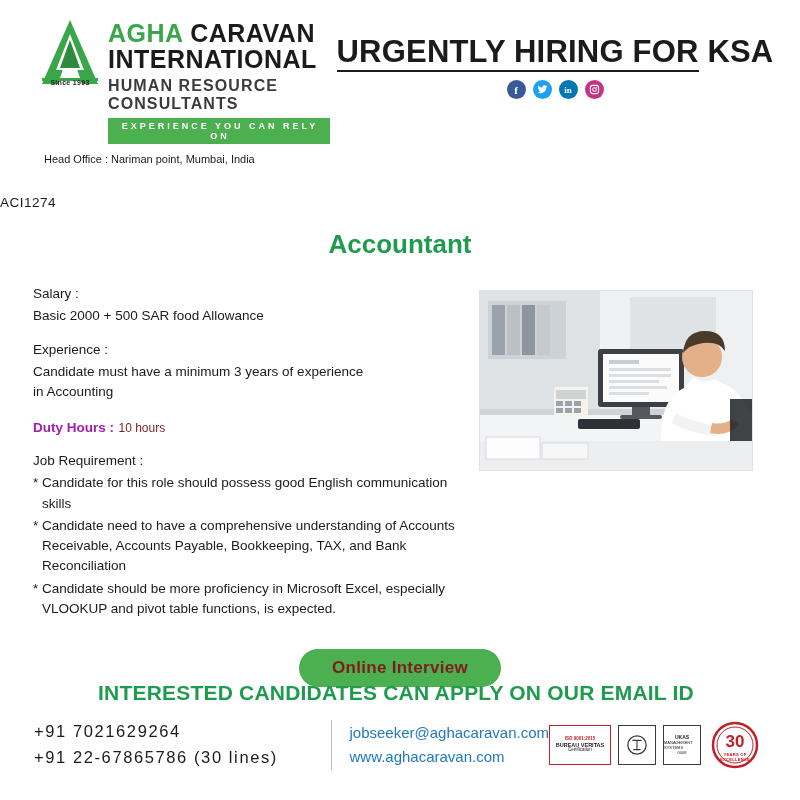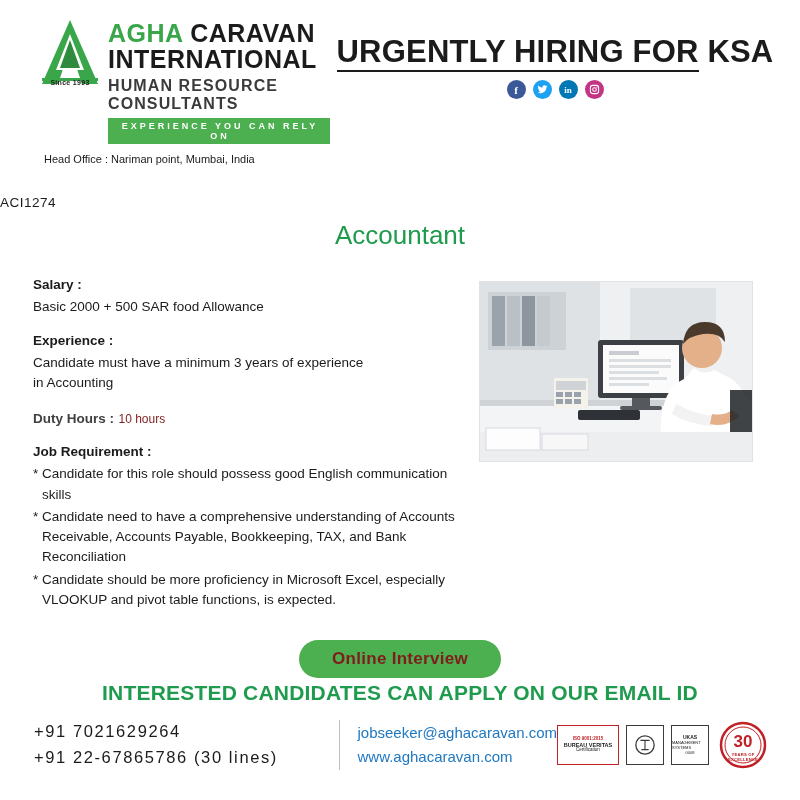--- a/index.html
+++ b/index.html
@@ -48,31 +48,31 @@
     font-family: "Liberation Serif", serif;
   }
   .soc svg { display: block; }
 
   
   .job-code {
     text-align: left; margin-top: 30px;
     font-size: 13.5px; font-weight: normal; color: #1b1b1b; letter-spacing: .5px;
   }
   .job-title {
-    text-align: center; margin-top: 10px;
-    font-size: 26px; font-weight: normal; color: #1f9b4e;
+    text-align: center; margin-top: 19px;
+    font-size: 26px; font-weight: bold; color: #1f9b4e;
   }
 
   
   .body-wrap { position: relative; margin-top: 26px; padding: 0 40px 0 33px; }
   .col-left { width: 430px; }
   .sec { margin-bottom: 17px; }
-  .sec-head { font-size: 13.5px; font-weight: bold; color: #1b1b1b; margin-bottom: 5px; }
+  .sec-head { font-size: 13.5px; font-weight: normal; color: #1b1b1b; margin-bottom: 5px; }
   .sec-line { font-size: 13.5px; color: #1b1b1b; line-height: 1.45; }
-  .inline-head { font-size: 13.5px; font-weight: bold; color: #404040; }
+  .inline-head { font-size: 13.5px; font-weight: bold; color: #a21caf; }
   .inline-val { font-size: 12px; color: #7f1d1d; }
   .bullets { margin-top: 3px; }
   .bullet { display: flex; font-size: 13.5px; color: #1b1b1b; line-height: 1.5; margin-bottom: 2px; }
   .bullet .star { width: 9px; flex-shrink: 0; }
   .bullet .btxt { flex: 1; }
 
   .photo {
     position: absolute; right: 47px; top: 4px;
     width: 274px; height: 181px; overflow: hidden;
     border: 1px solid #e2e2e2; background: #d9dde0;
@@ -82,21 +82,21 @@
   
   .cta-wrap { text-align: center; margin-top: 30px; }
   .cta {
     display: inline-block; background: #4caf50; color: #7f1d1d;
     font-size: 17px; font-weight: bold; letter-spacing: .3px;
     padding: 9px 33px; border: none; border-radius: 22px; cursor: pointer;
     font-family: "Liberation Sans", sans-serif;
   }
 
   
-  .footer { position: absolute; left: 0; right: 0; bottom: 0; height: 122px; }
+  .footer { position: absolute; left: 0; right: 8px; bottom: 0; height: 122px; }
   .footer-title {
     text-align: center; font-size: 21px; font-weight: bold; color: #1f9b4e;
     letter-spacing: .2px; margin-top: 4px;
   }
   .footer-row {
     display: flex; align-items: center; margin-top: 14px; padding: 0 24px;
   }
   .phones { width: 320px; }
   .phone {
     font-size: 16.5px; color: #1b1b1b; letter-spacing: 1.6px; line-height: 1.55;

